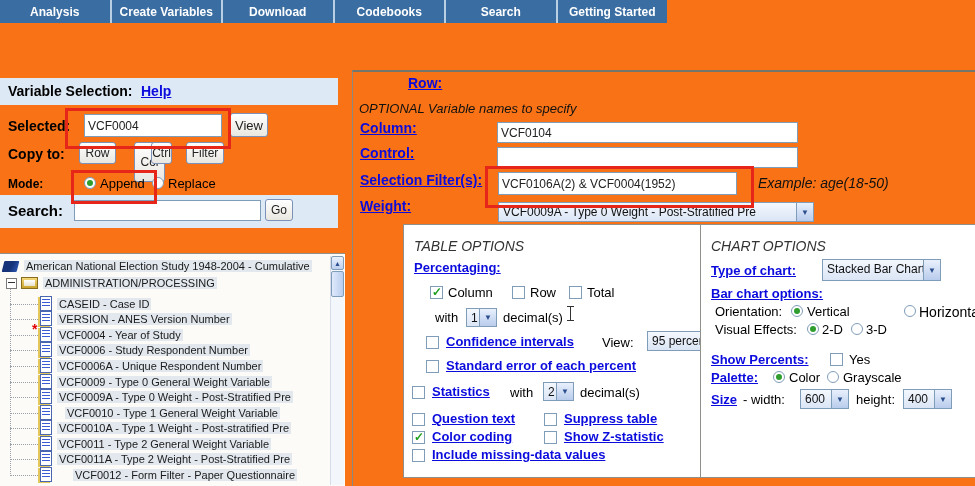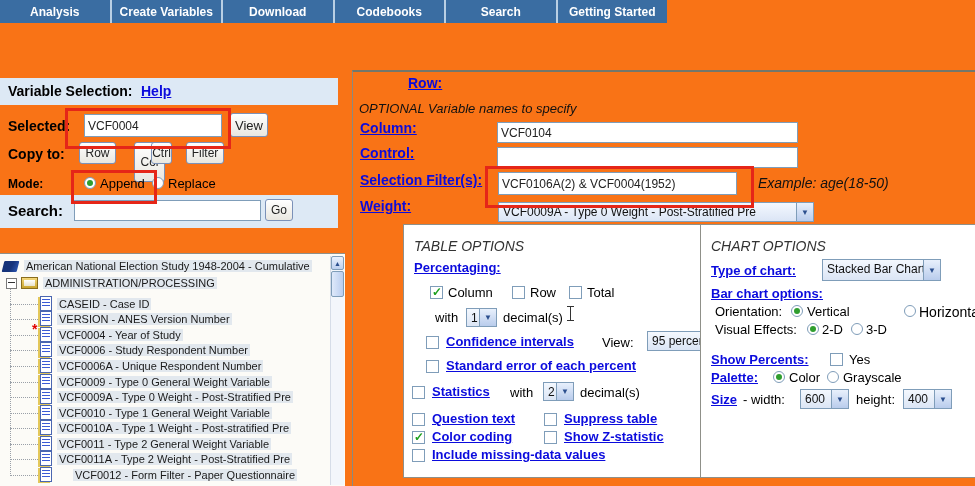--- a/index.html
+++ b/index.html
@@ -159,21 +159,21 @@
       <span class="tree-label">VCF0006A - Unique Respondent Number</span>
       </div>
     <div class="tree-leaf" style="top:120px;">
       <span class="doc"></span>
       <span class="tree-label">VCF0009 - Type 0 General Weight Variable</span>
       </div>
     <div class="tree-leaf" style="top:135px;">
       <span class="doc"></span>
       <span class="tree-label">VCF0009A - Type 0 Weight - Post-Stratified Pre</span>
       </div>
-    <div class="tree-leaf" style="top:151px;">
+    <div class="tree-leaf" style="top:151px;gap:8px;">
       <span class="doc"></span>
       <span class="tree-label">VCF0010 - Type 1 General Weight Variable</span>
       </div>
     <div class="tree-leaf" style="top:166px;">
       <span class="doc"></span>
       <span class="tree-label">VCF0010A - Type 1 Weight - Post-stratified Pre</span>
       </div>
     <div class="tree-leaf" style="top:182px;">
       <span class="doc"></span>
       <span class="tree-label">VCF0011 - Type 2 General Weight Variable</span>

